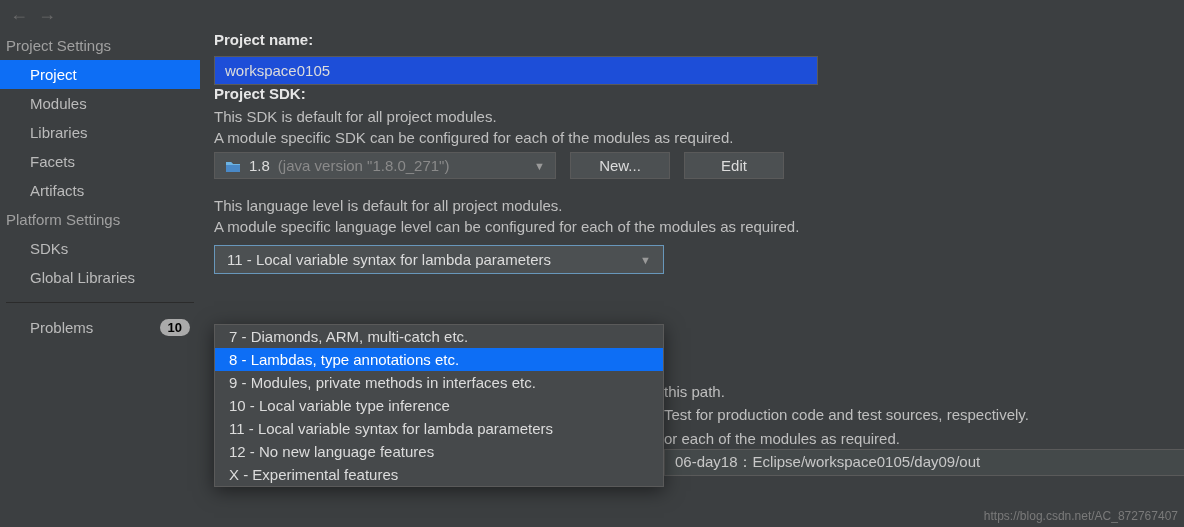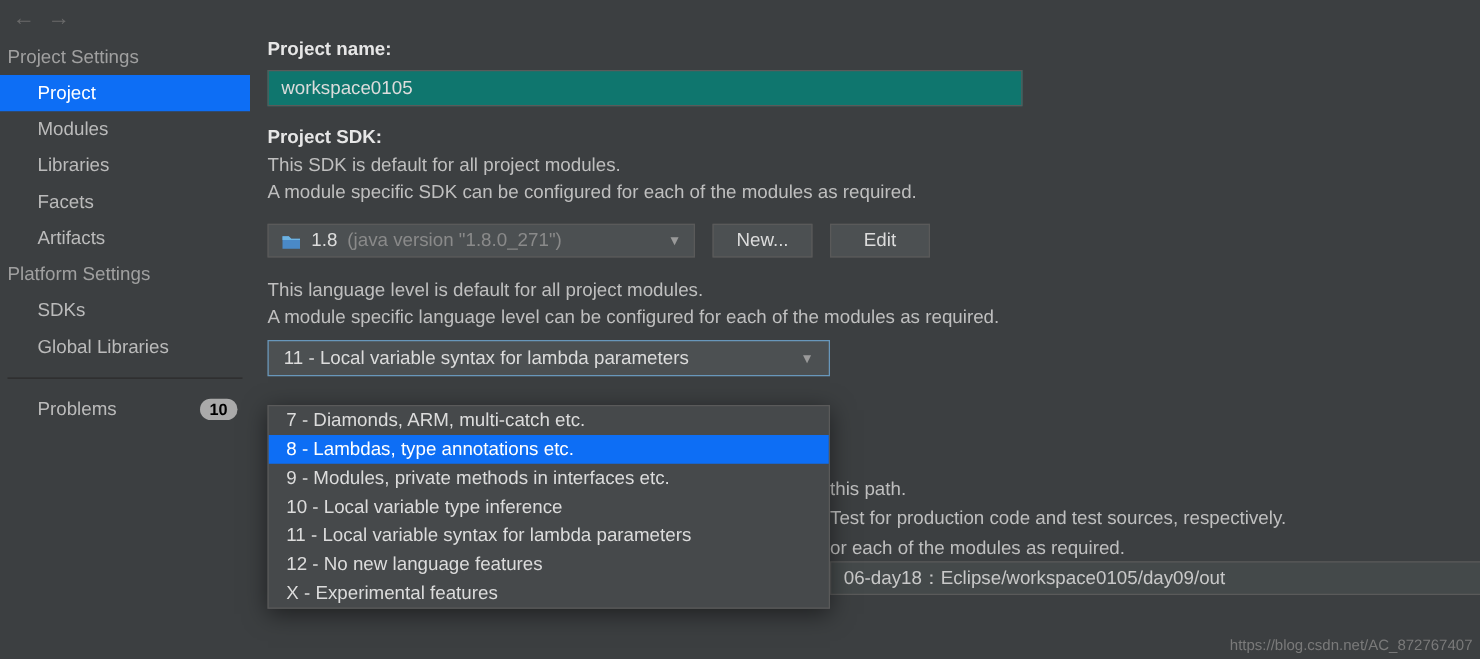--- a/index.html
+++ b/index.html
@@ -75,33 +75,33 @@
     color: #e6e6e6;
     font-weight: 700;
     margin-bottom: 4px;
   }
   .desc {
     color: #bfbfbf;
     line-height: 1.4;
   }
   .input-text {
     width: 604px;
-    background: #0f766e;
+    background: #1d4ed8;
     border: 1px solid #5a5a5a;
     color: #dcdcdc;
     padding: 5px 10px;
     font-size: 15px;
     margin-top: 4px;
-    margin-bottom: 16px;
+    margin-bottom: 0;
   }
   .row-controls {
     display: flex;
     gap: 14px;
     align-items: center;
-    margin-top: 15px;
+    margin-top: 4px;
     margin-bottom: 16px;
   }
   .combo {
     display: flex;
     align-items: center;
     justify-content: space-between;
     background: #4c5052;
     border: 1px solid #5a5a5a;
     padding: 4px 10px;
     width: 342px;
@@ -112,21 +112,21 @@
     align-items: center;
     gap: 8px;
   }
   .combo .dim { color: #8a8a8a; }
   .chev { color: #9a9a9a; font-size: 11px; }
   .btn {
     background: #4c5052;
     border: 1px solid #5a5a5a;
     color: #dcdcdc;
     padding: 4px 0;
-    width: 80px;
+    width: 100px;
     text-align: center;
     cursor: pointer;
   }
   .combo-lang {
     display: flex;
     align-items: center;
     justify-content: space-between;
     background: #4c5052;
     border: 1px solid #6897bb;
     padding: 5px 12px;

